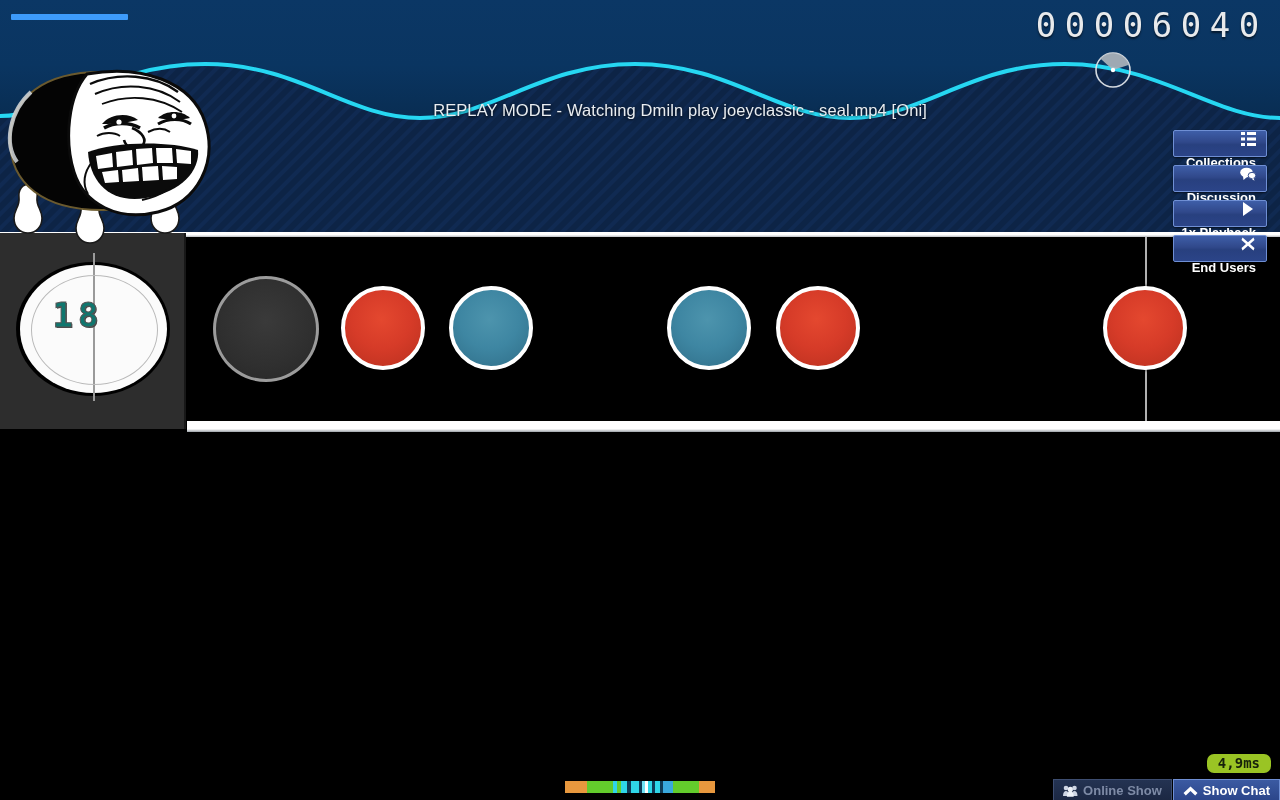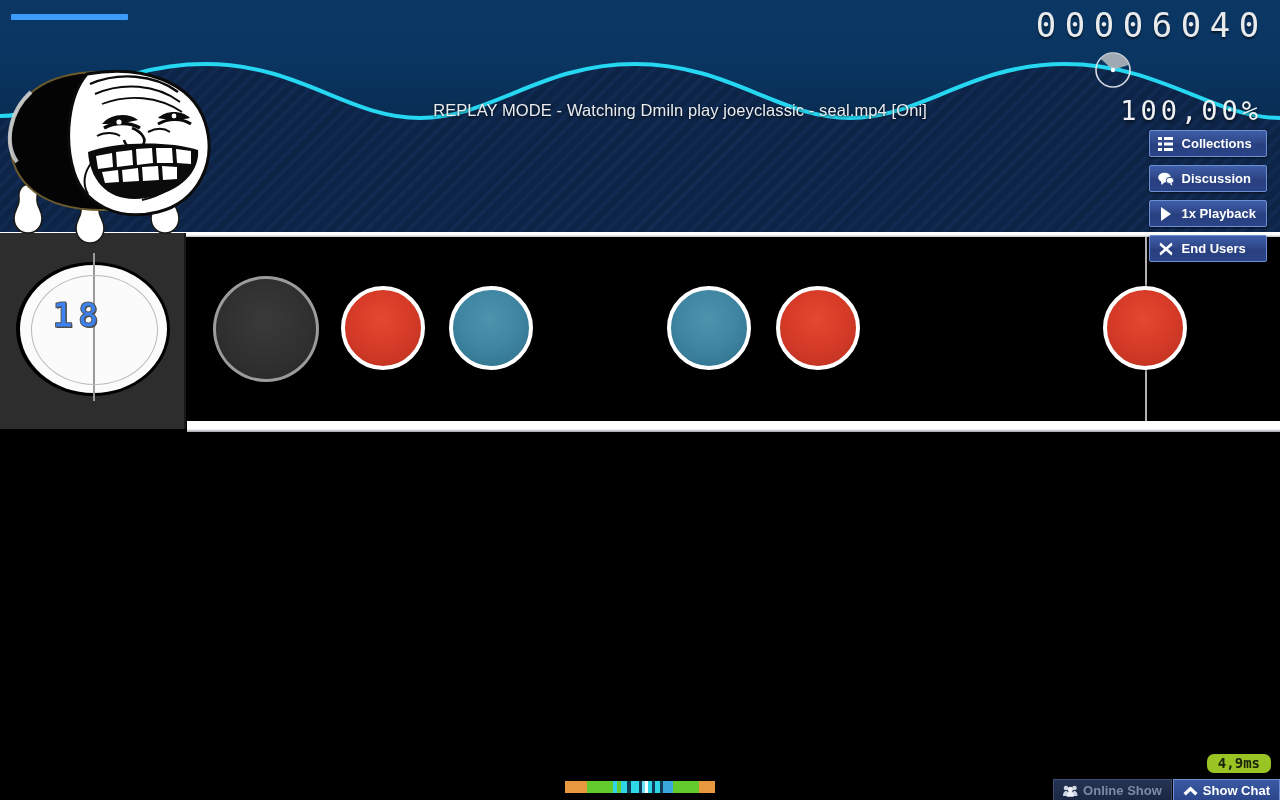--- a/index.html
+++ b/index.html
@@ -68,30 +68,31 @@
     pointer-events:none;
     padding-left:40px;
   }
 
   
   .side-buttons{
     position:absolute;right:13px;top:130px;
     display:flex;flex-direction:column;gap:8px;align-items:stretch;
   }
   .sbtn{
-    display:flex;align-items:center;gap:8px;
+    display:flex;align-items:flex-end;gap:8px;
     height:25px;padding:0 10px 0 8px;
     background:linear-gradient(180deg,#3e5ea8 0%,#30488a 45%,#28407f 55%,#2b4488 100%);
     border:1px solid #6f8fd4;
     border-radius:2px;
     color:#ffffff;font-size:13px;font-weight:bold;
     box-shadow:0 1px 2px rgba(0,0,0,.6);
     white-space:nowrap;
     justify-content:flex-start;
     cursor:pointer;
+    flex-direction:column;
   }
   .sbtn .ic{width:16px;height:16px;flex:0 0 16px;display:flex;align-items:center;justify-content:center;}
   .sbtn .ic svg{display:block;}
 
   
   .playfield{
     position:absolute;left:0;top:232px;width:1280px;height:200px;background:#000;
   }
   .pf-top-line{
     position:absolute;left:0;top:232px;width:1280px;height:5px;
@@ -128,21 +129,21 @@
     border:1px solid #b9b9b9;
     background:transparent;
   }
   .hit-vline{
     position:absolute;left:93px;top:253px;width:2px;height:148px;background:#9a9a9a;
   }
   .combo{
     position:absolute;left:0;top:296px;width:156px;text-align:center;
     font-family:"DejaVu Sans Mono", monospace;
     font-size:34px;font-weight:bold;line-height:38px;
-    color:#3b82f6;
+    color:#0f766e;
     -webkit-text-stroke:1px #555;
     letter-spacing:5px;
     text-shadow:1px 1px 0 #444;
   }
 
   
   .target-ring{
     position:absolute;left:213px;top:276px;width:106px;height:106px;
     border-radius:50%;
     border:3px solid rgba(175,175,175,.85);
@@ -242,21 +243,20 @@
   </div>
 
   <div class="song-progress">
     <svg width="40" height="40" viewBox="0 0 40 40">
       <circle cx="20" cy="20" r="17" fill="none" stroke="#dfe4e8" stroke-width="1.6" opacity=".95"></circle>
       <path d="M20,20 L20,3 A17,17 0 0,1 34.7,28.5 Z" fill="#aeb6bd" opacity=".9" transform="rotate(-48 20 20)"></path>
       <circle cx="20" cy="20" r="2.2" fill="#ffffff"></circle>
     </svg>
   </div>
 
-  <div class="accuracy">100,00%</div>
 
   <div class="replay-title">REPLAY MODE - Watching Dmiln play joeyclassic - seal.mp4 [Oni]</div>
 
   <div class="playfield"></div>
   <div class="pf-top-line"></div>
 
   <div class="barline" style="left:1145px;top:237px;height:185px;"></div>
 
   <div class="note don" style="left:341px;top:286px;width:84px;height:84px;"></div>
   <div class="note ka" style="left:449px;top:286px;width:84px;height:84px;"></div>

